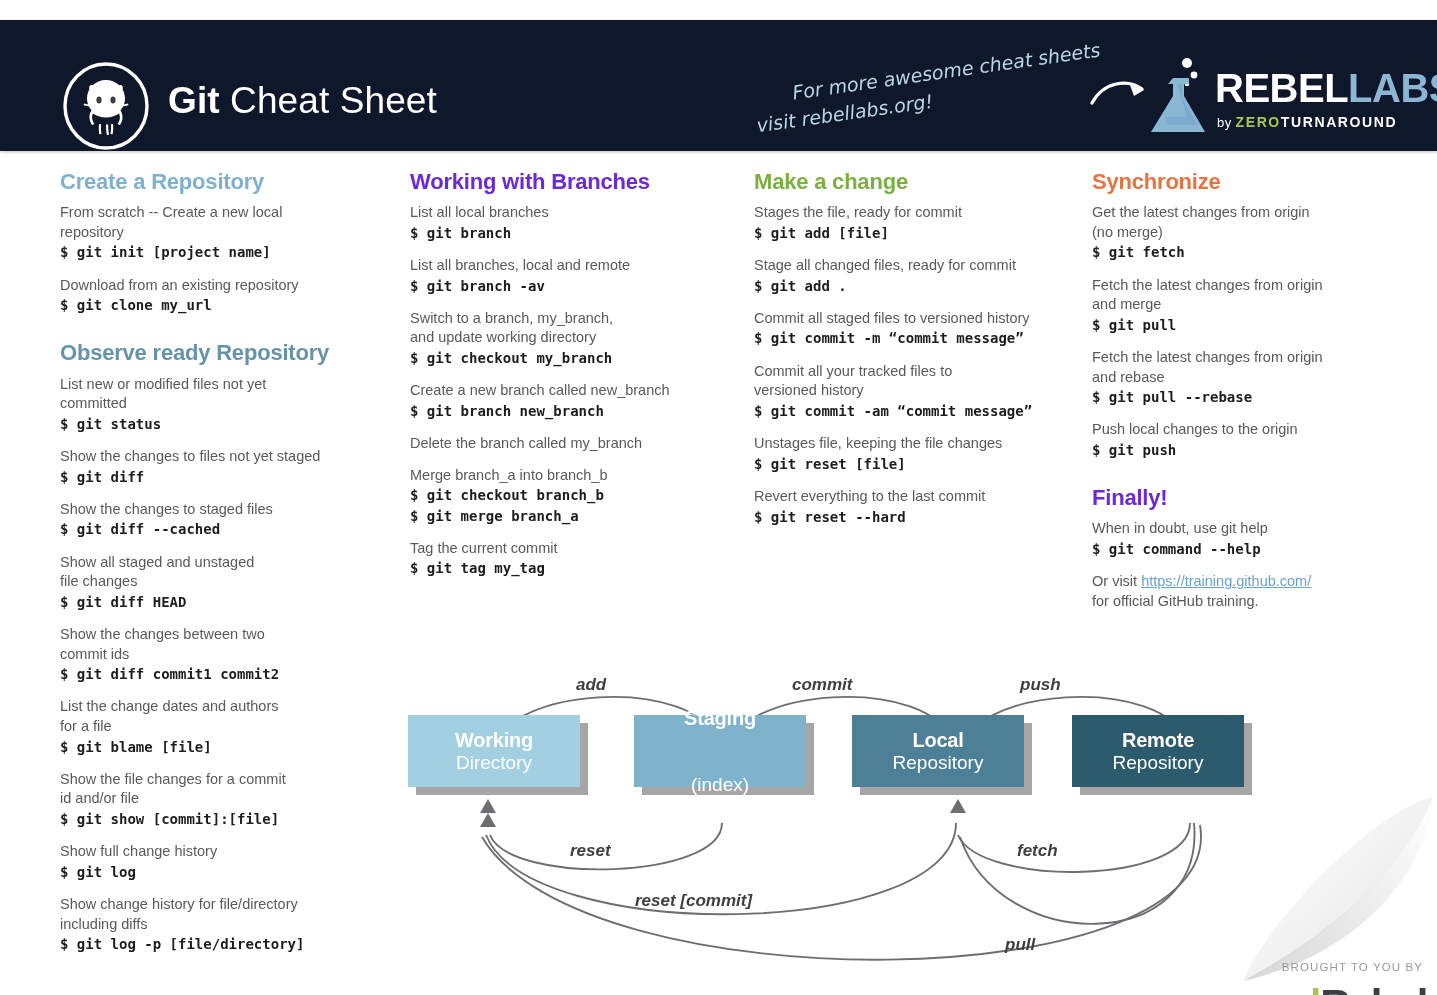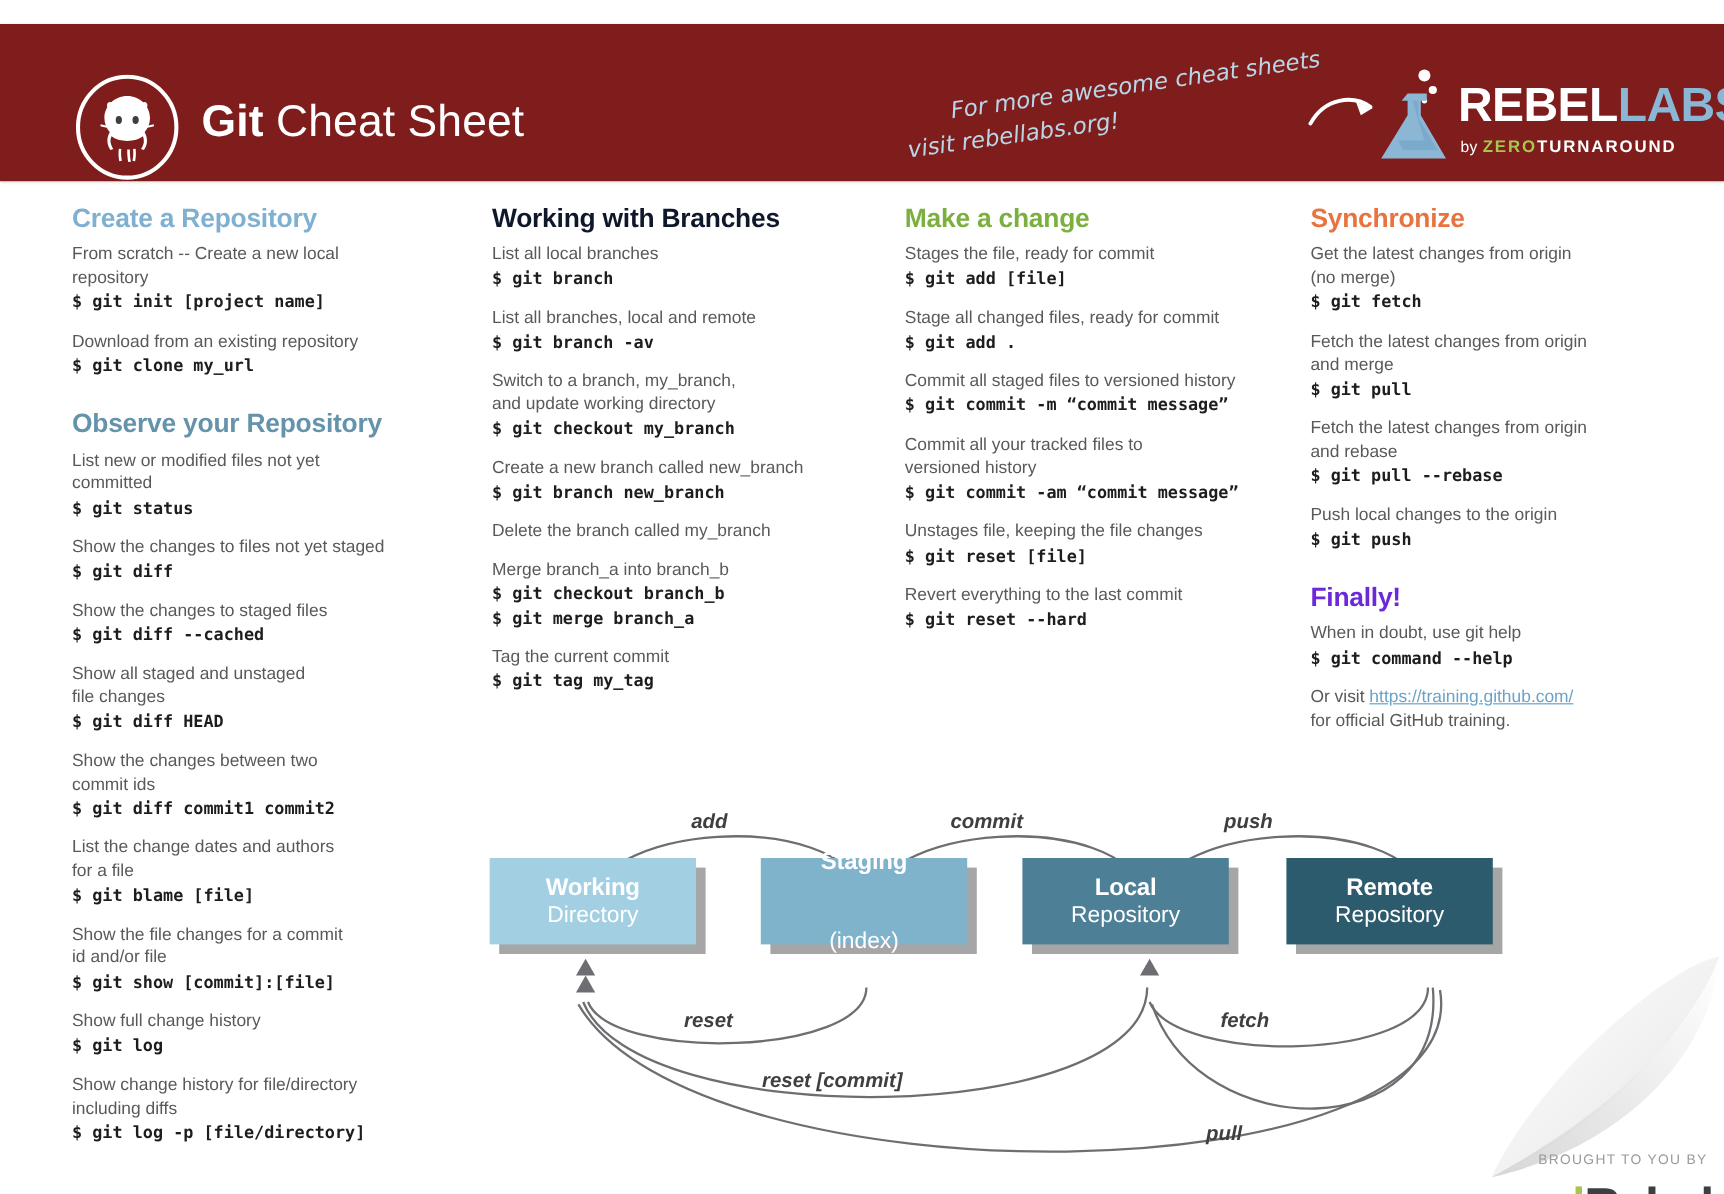--- a/index.html
+++ b/index.html
@@ -6,21 +6,21 @@
   body{
     width:1437px;height:995px;
     background:#ffffff;
     font-family:"Liberation Sans", sans-serif;
     overflow:hidden;
     position:relative;
   }
   
   .header{
     position:absolute;left:0;top:20px;width:1437px;height:131px;
-    background:#7f1d1d;
+    background:#0f172a;
     box-shadow:0 1px 3px rgba(0,0,0,.25);
   }
   .octo-wrap{position:absolute;left:62px;top:42px;width:88px;height:88px;}
   .octo-wrap svg{display:block;}
   .sheet-title{
     position:absolute;left:168px;top:60px;
     font-size:37px;color:#ffffff;font-weight:300;letter-spacing:.1px;
     white-space:nowrap;
   }
   .sheet-title b{font-weight:700;}
@@ -158,21 +158,21 @@
     <h2 class="sec" style="color: rgb(127, 176, 208);">Create a Repository</h2>
     <div class="blk">
       <div class="desc">From scratch -- Create a new local</div>
       <div class="desc">repository</div>
       <div class="cmd">$ git init [project name]</div>
     </div>
     <div class="blk">
       <div class="desc">Download from an existing repository</div>
       <div class="cmd">$ git clone my_url</div>
     </div>
-    <h2 class="sec gap" style="color: rgb(100, 147, 171);">Observe your Repository</h2>
+    <h2 class="sec gap" style="color: rgb(100, 147, 171);">Observe ready Repository</h2>
     <div class="blk">
       <div class="desc">List new or modified files not yet</div>
       <div class="desc">committed</div>
       <div class="cmd">$ git status</div>
     </div>
     <div class="blk">
       <div class="desc">Show the changes to files not yet staged</div>
       <div class="cmd">$ git diff</div>
     </div>
     <div class="blk">
@@ -203,21 +203,21 @@
       <div class="desc">Show full change history</div>
       <div class="cmd">$ git log</div>
     </div>
     <div class="blk">
       <div class="desc">Show change history for file/directory</div>
       <div class="desc">including diffs</div>
       <div class="cmd">$ git log -p [file/directory]</div>
     </div>
   </div>
 <div class="col c2" id="col-1">
-    <h2 class="sec" style="color: #0f172a;">Working with Branches</h2>
+    <h2 class="sec" style="color: #6d28d9;">Working with Branches</h2>
     <div class="blk">
       <div class="desc">List all local branches</div>
       <div class="cmd">$ git branch</div>
     </div>
     <div class="blk">
       <div class="desc">List all branches, local and remote</div>
       <div class="cmd">$ git branch -av</div>
     </div>
     <div class="blk">
       <div class="desc">Switch to a branch, my_branch,</div>

